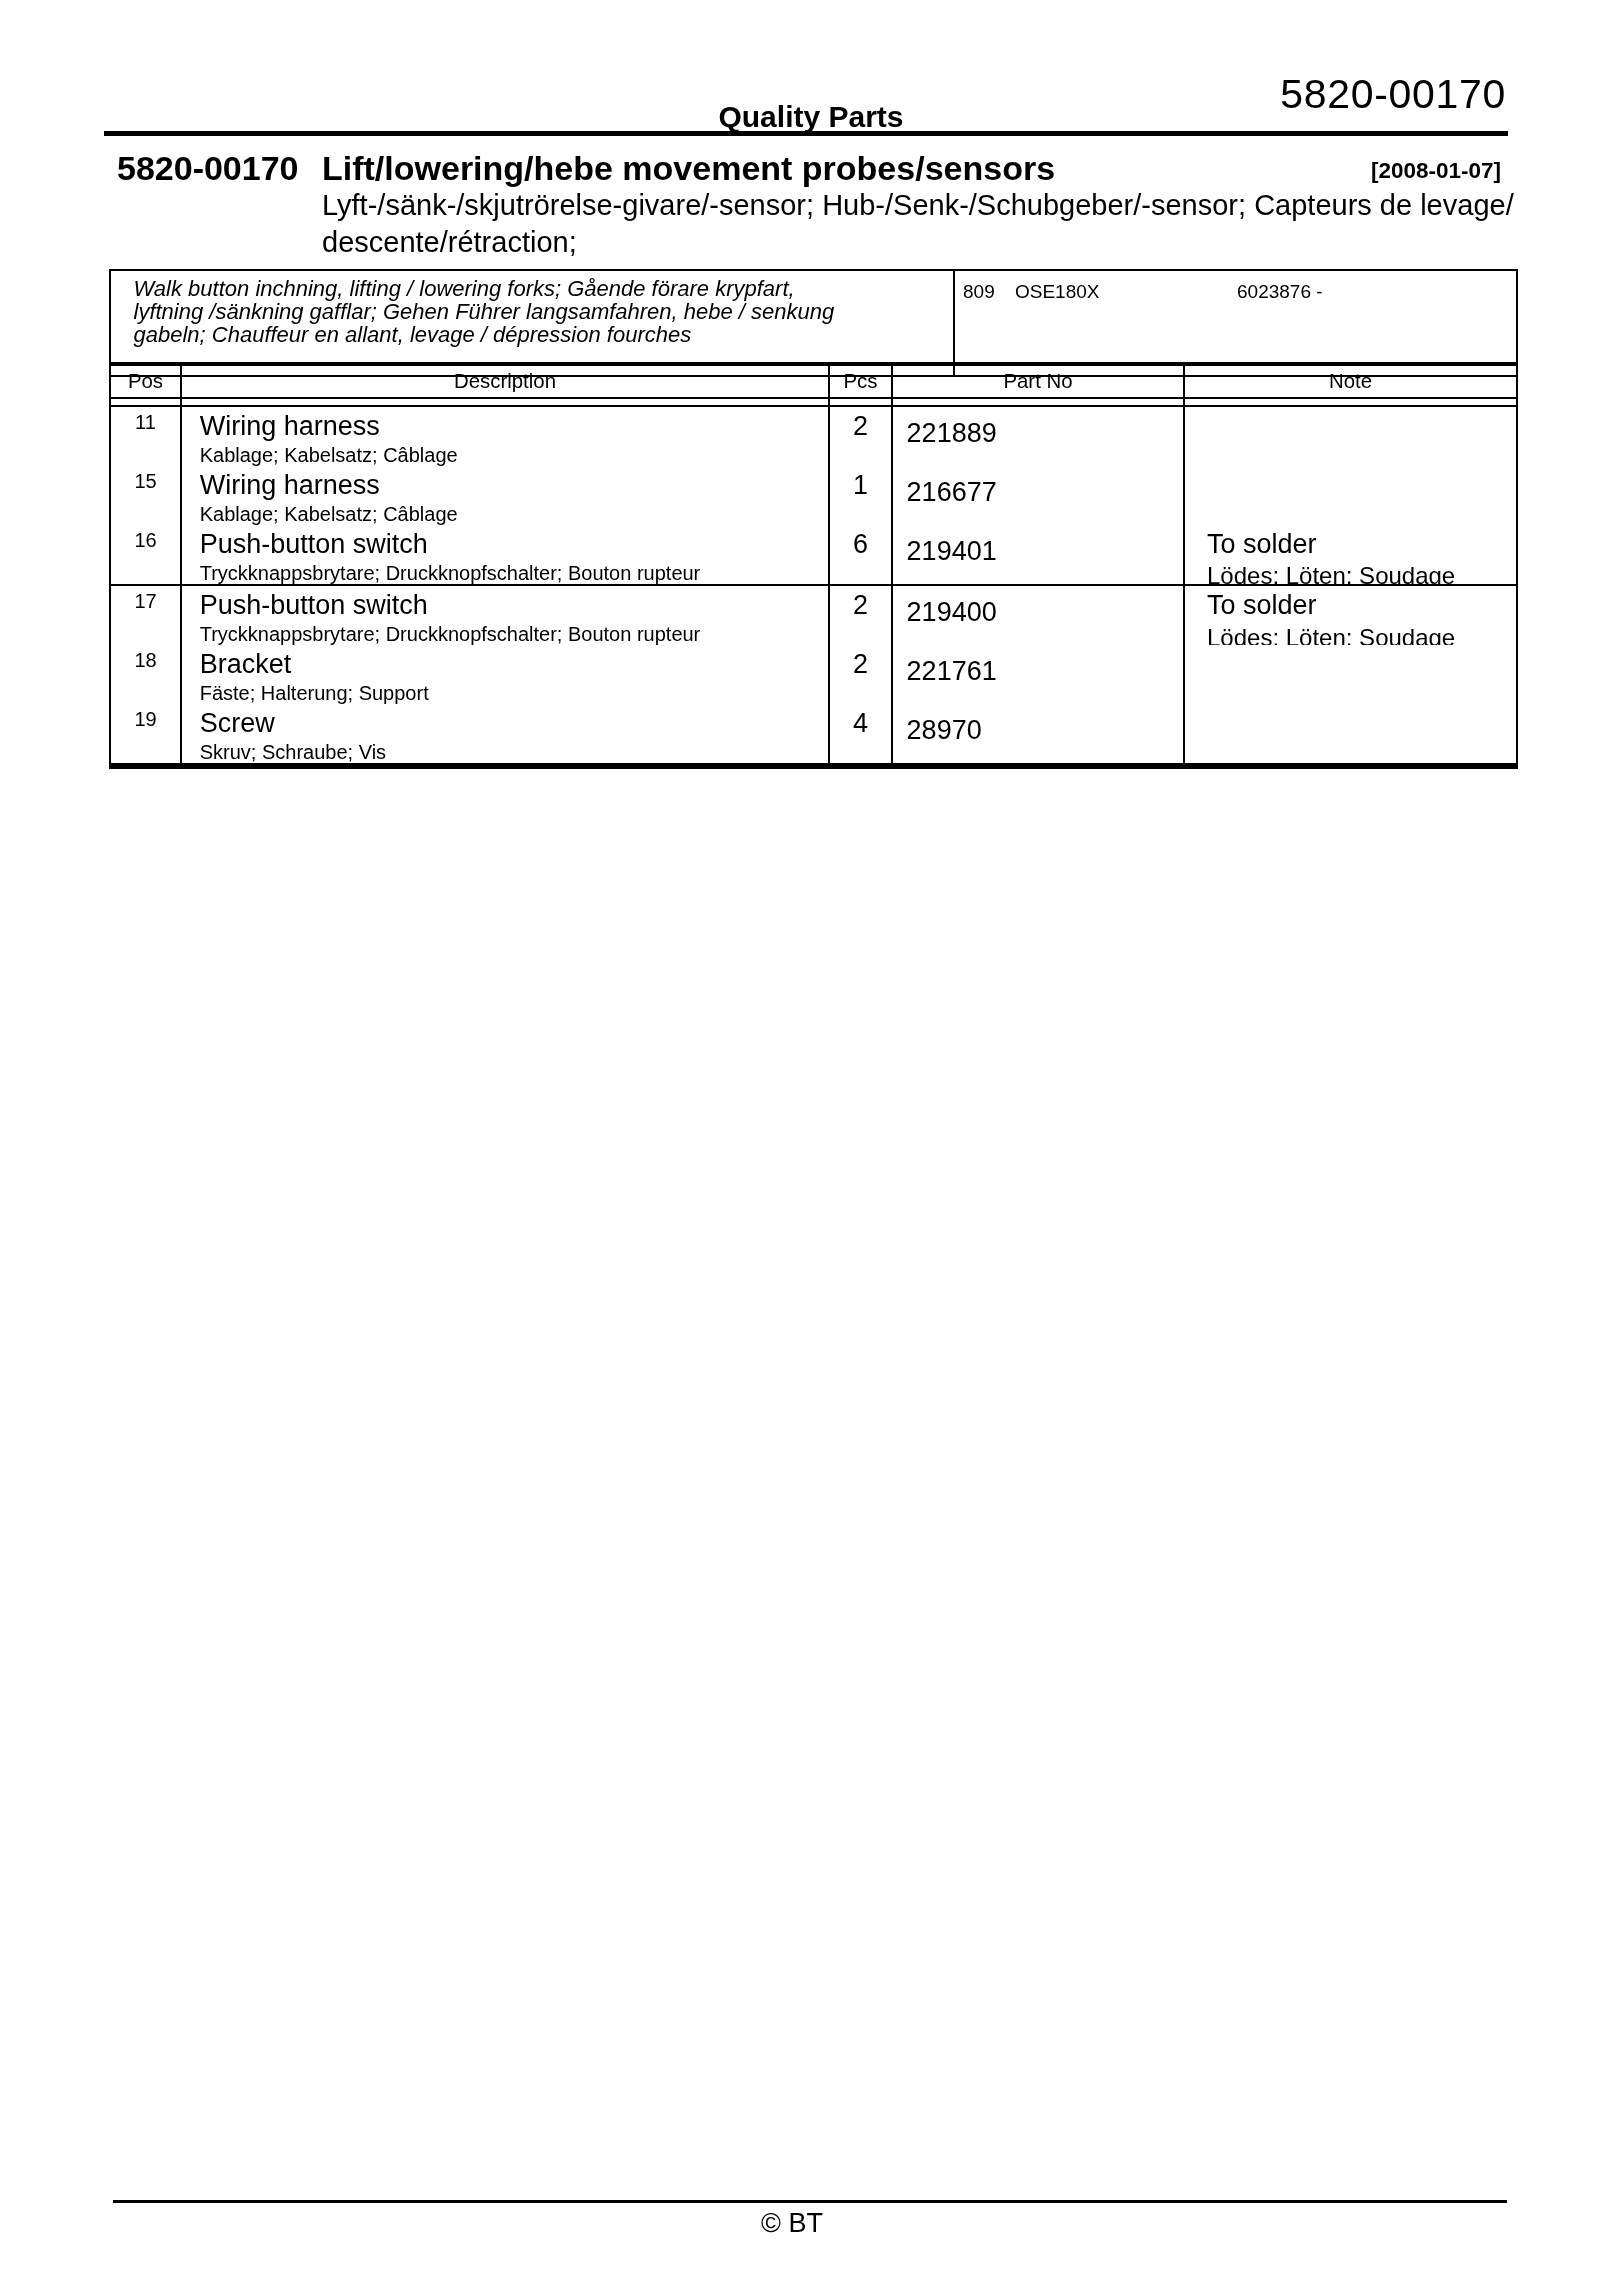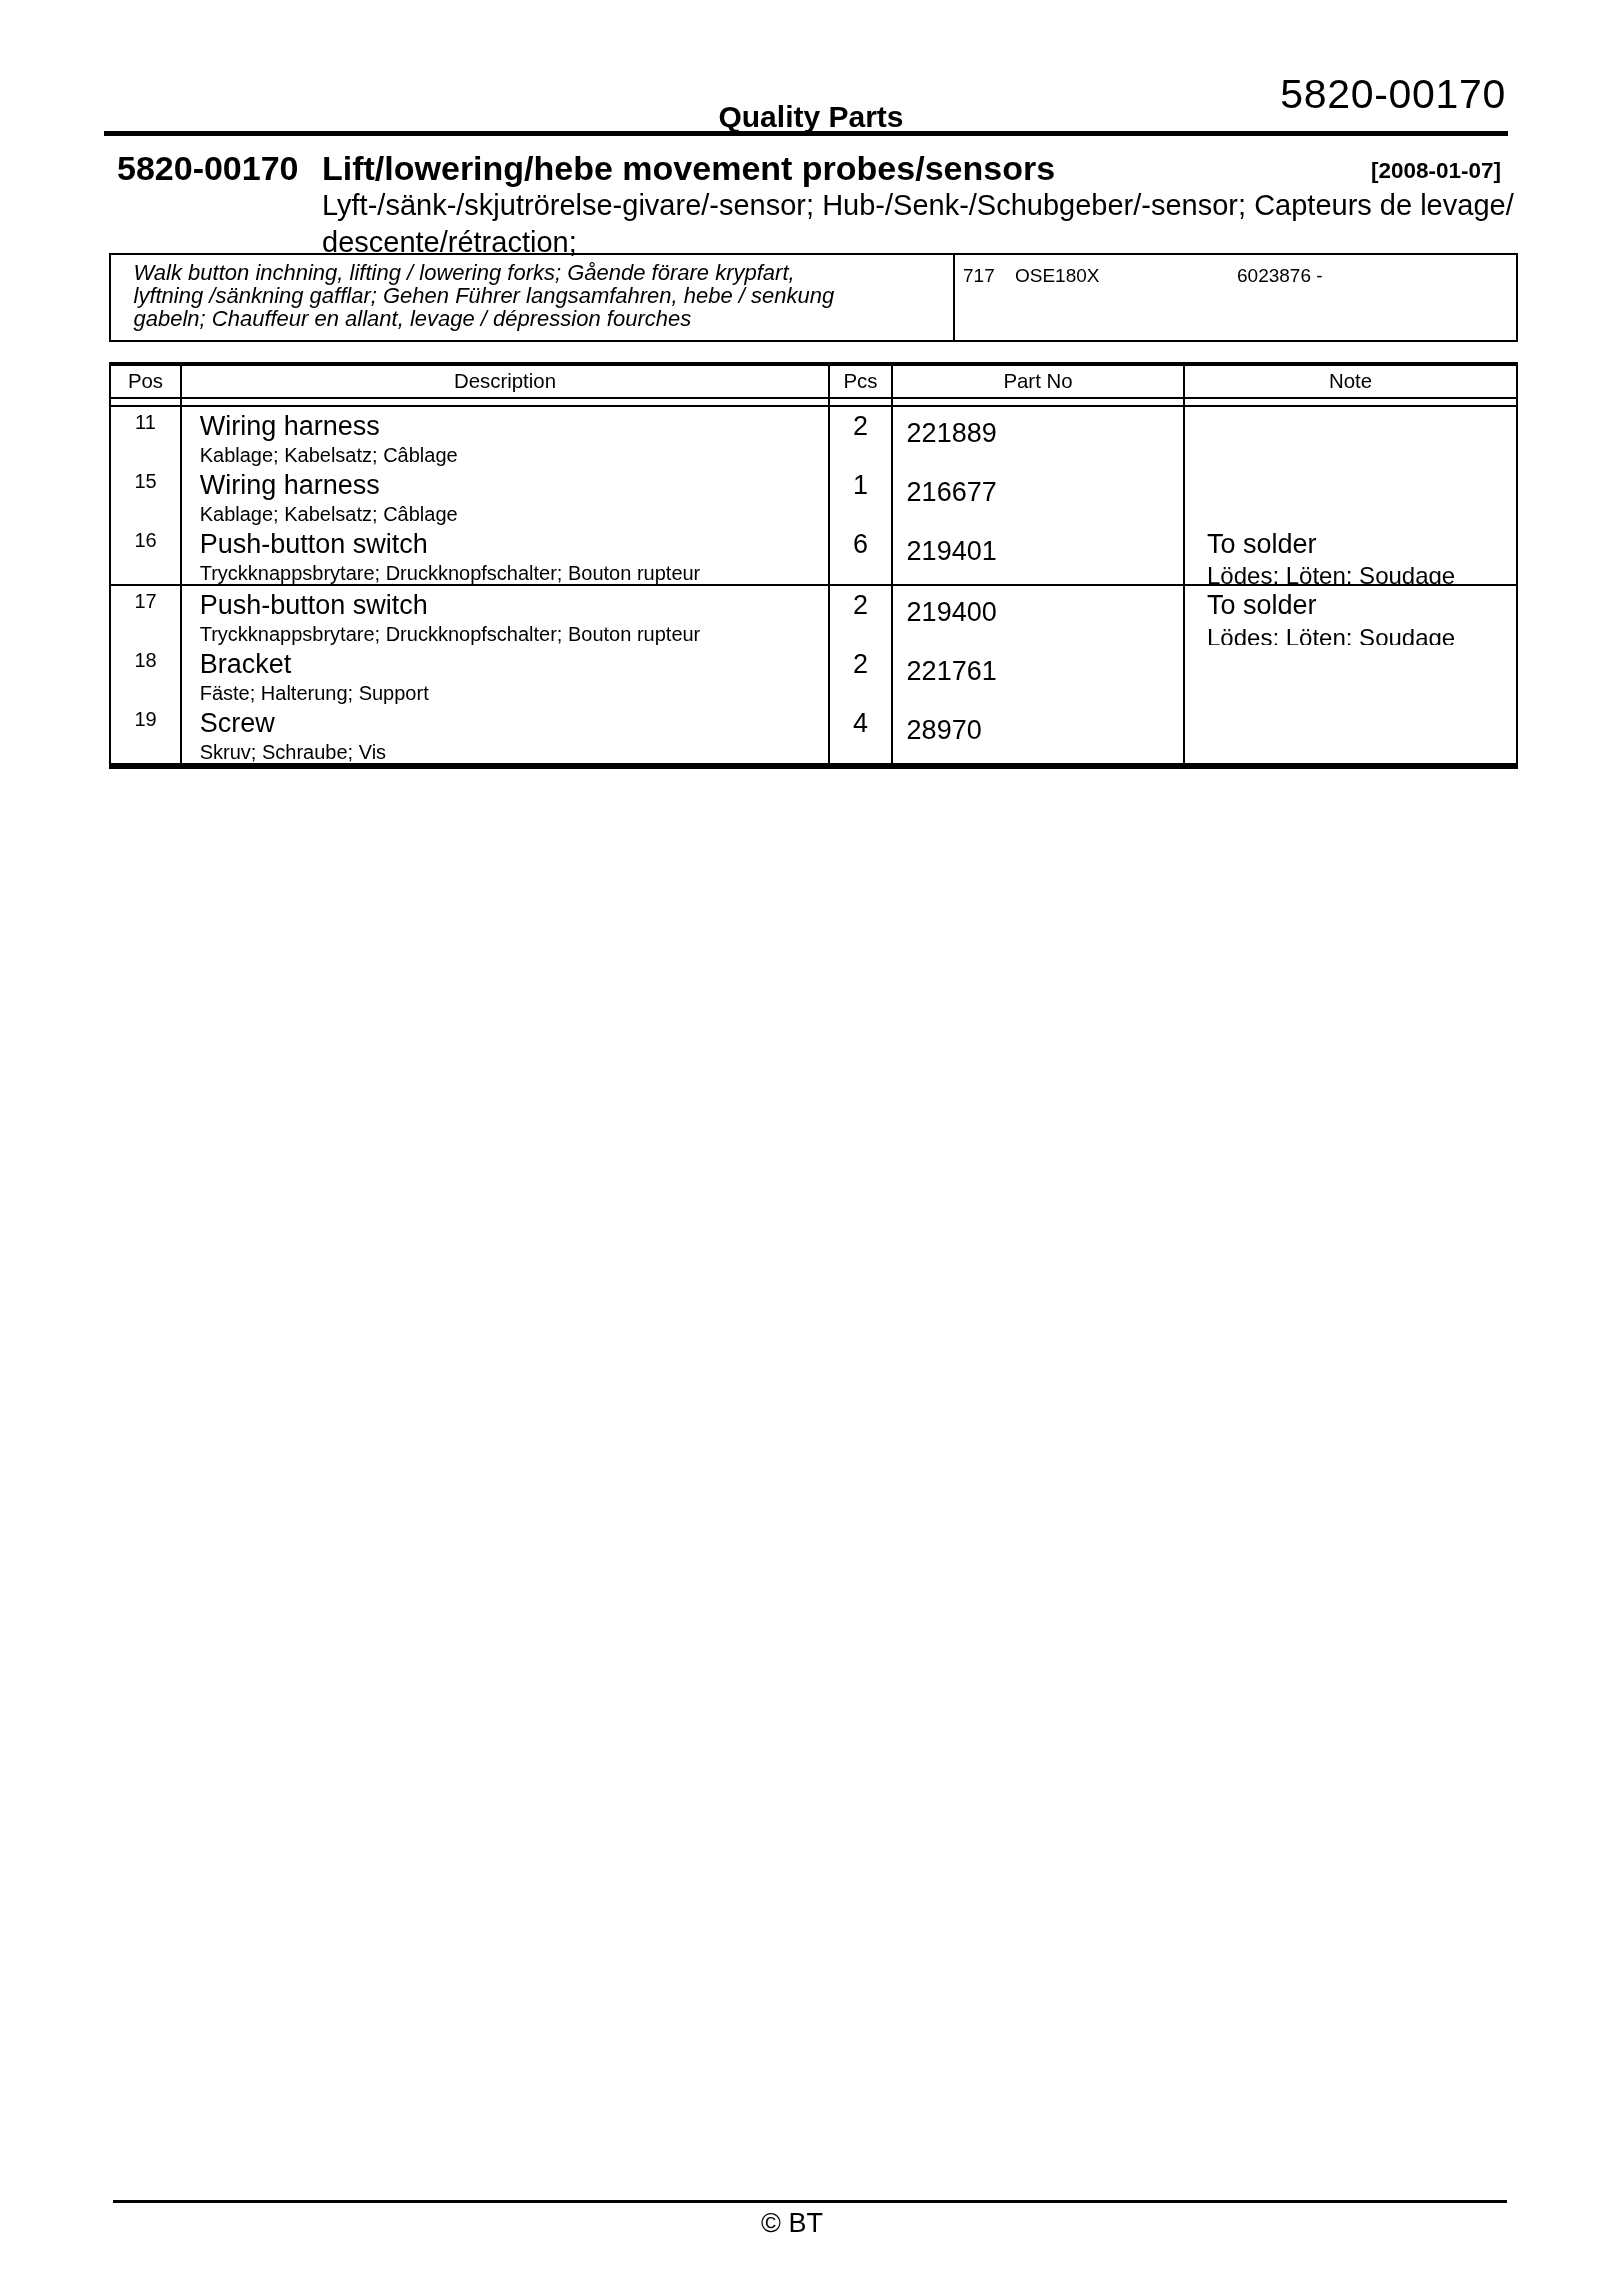--- a/index.html
+++ b/index.html
@@ -36,21 +36,21 @@
     position:absolute;top:158px;right:121px;
     font-size:22.5px;font-weight:bold;white-space:nowrap;
   }
   .subtitle-line{
     position:absolute;left:322px;font-size:29px;white-space:nowrap;
   }
   #subtitle-line1{top:189px;}
   #subtitle-line2{top:226px;}
   
   #info-box{
-    position:absolute;top:253px;left:109px;width:1409px;height:89px;
+    position:absolute;top:269px;left:109px;width:1409px;height:108px;
     border:2.7px solid #000;box-sizing:border-box;text-decoration:underline;
   }
   #info-box-left{
     position:absolute;left:0;top:0;bottom:0;width:844px;
     border-right:2px solid #000;box-sizing:border-box;
     padding:6.1px 13.6px 0 22.5px;
     font-style:italic;font-size:22px;line-height:23px;white-space:nowrap;
   }
   .info-span{position:absolute;top:9.5px;font-size:19px;white-space:nowrap;}
   #info-model-code{left:852px;}
@@ -107,21 +107,21 @@
   <div id="section-date">[2008-01-07]</div>
   <div id="subtitle-line1" class="subtitle-line">Lyft-/sänk-/skjutrörelse-givare/-sensor; Hub-/Senk-/Schubgeber/-sensor; Capteurs de levage/</div>
   <div id="subtitle-line2" class="subtitle-line">descente/rétraction;</div>
 
   <div id="info-box">
     <div id="info-box-left">
       <div>Walk button inchning, lifting / lowering forks; Gående förare krypfart,</div>
       <div>lyftning /sänkning gafflar; Gehen Führer langsamfahren, hebe / senkung</div>
       <div>gabeln; Chauffeur en allant, levage / dépression fourches</div>
     </div>
-    <span id="info-model-code" class="info-span">717</span>
+    <span id="info-model-code" class="info-span">809</span>
     <span id="info-model-name" class="info-span">OSE180X</span>
     <span id="info-serial" class="info-span">6023876 -</span>
   </div>
 
   <div id="main-table">
 
     <div id="header-row" class="cols">
       <div class="cell">Pos</div>
       <div class="cell">Description</div>
       <div class="cell">Pcs</div>

